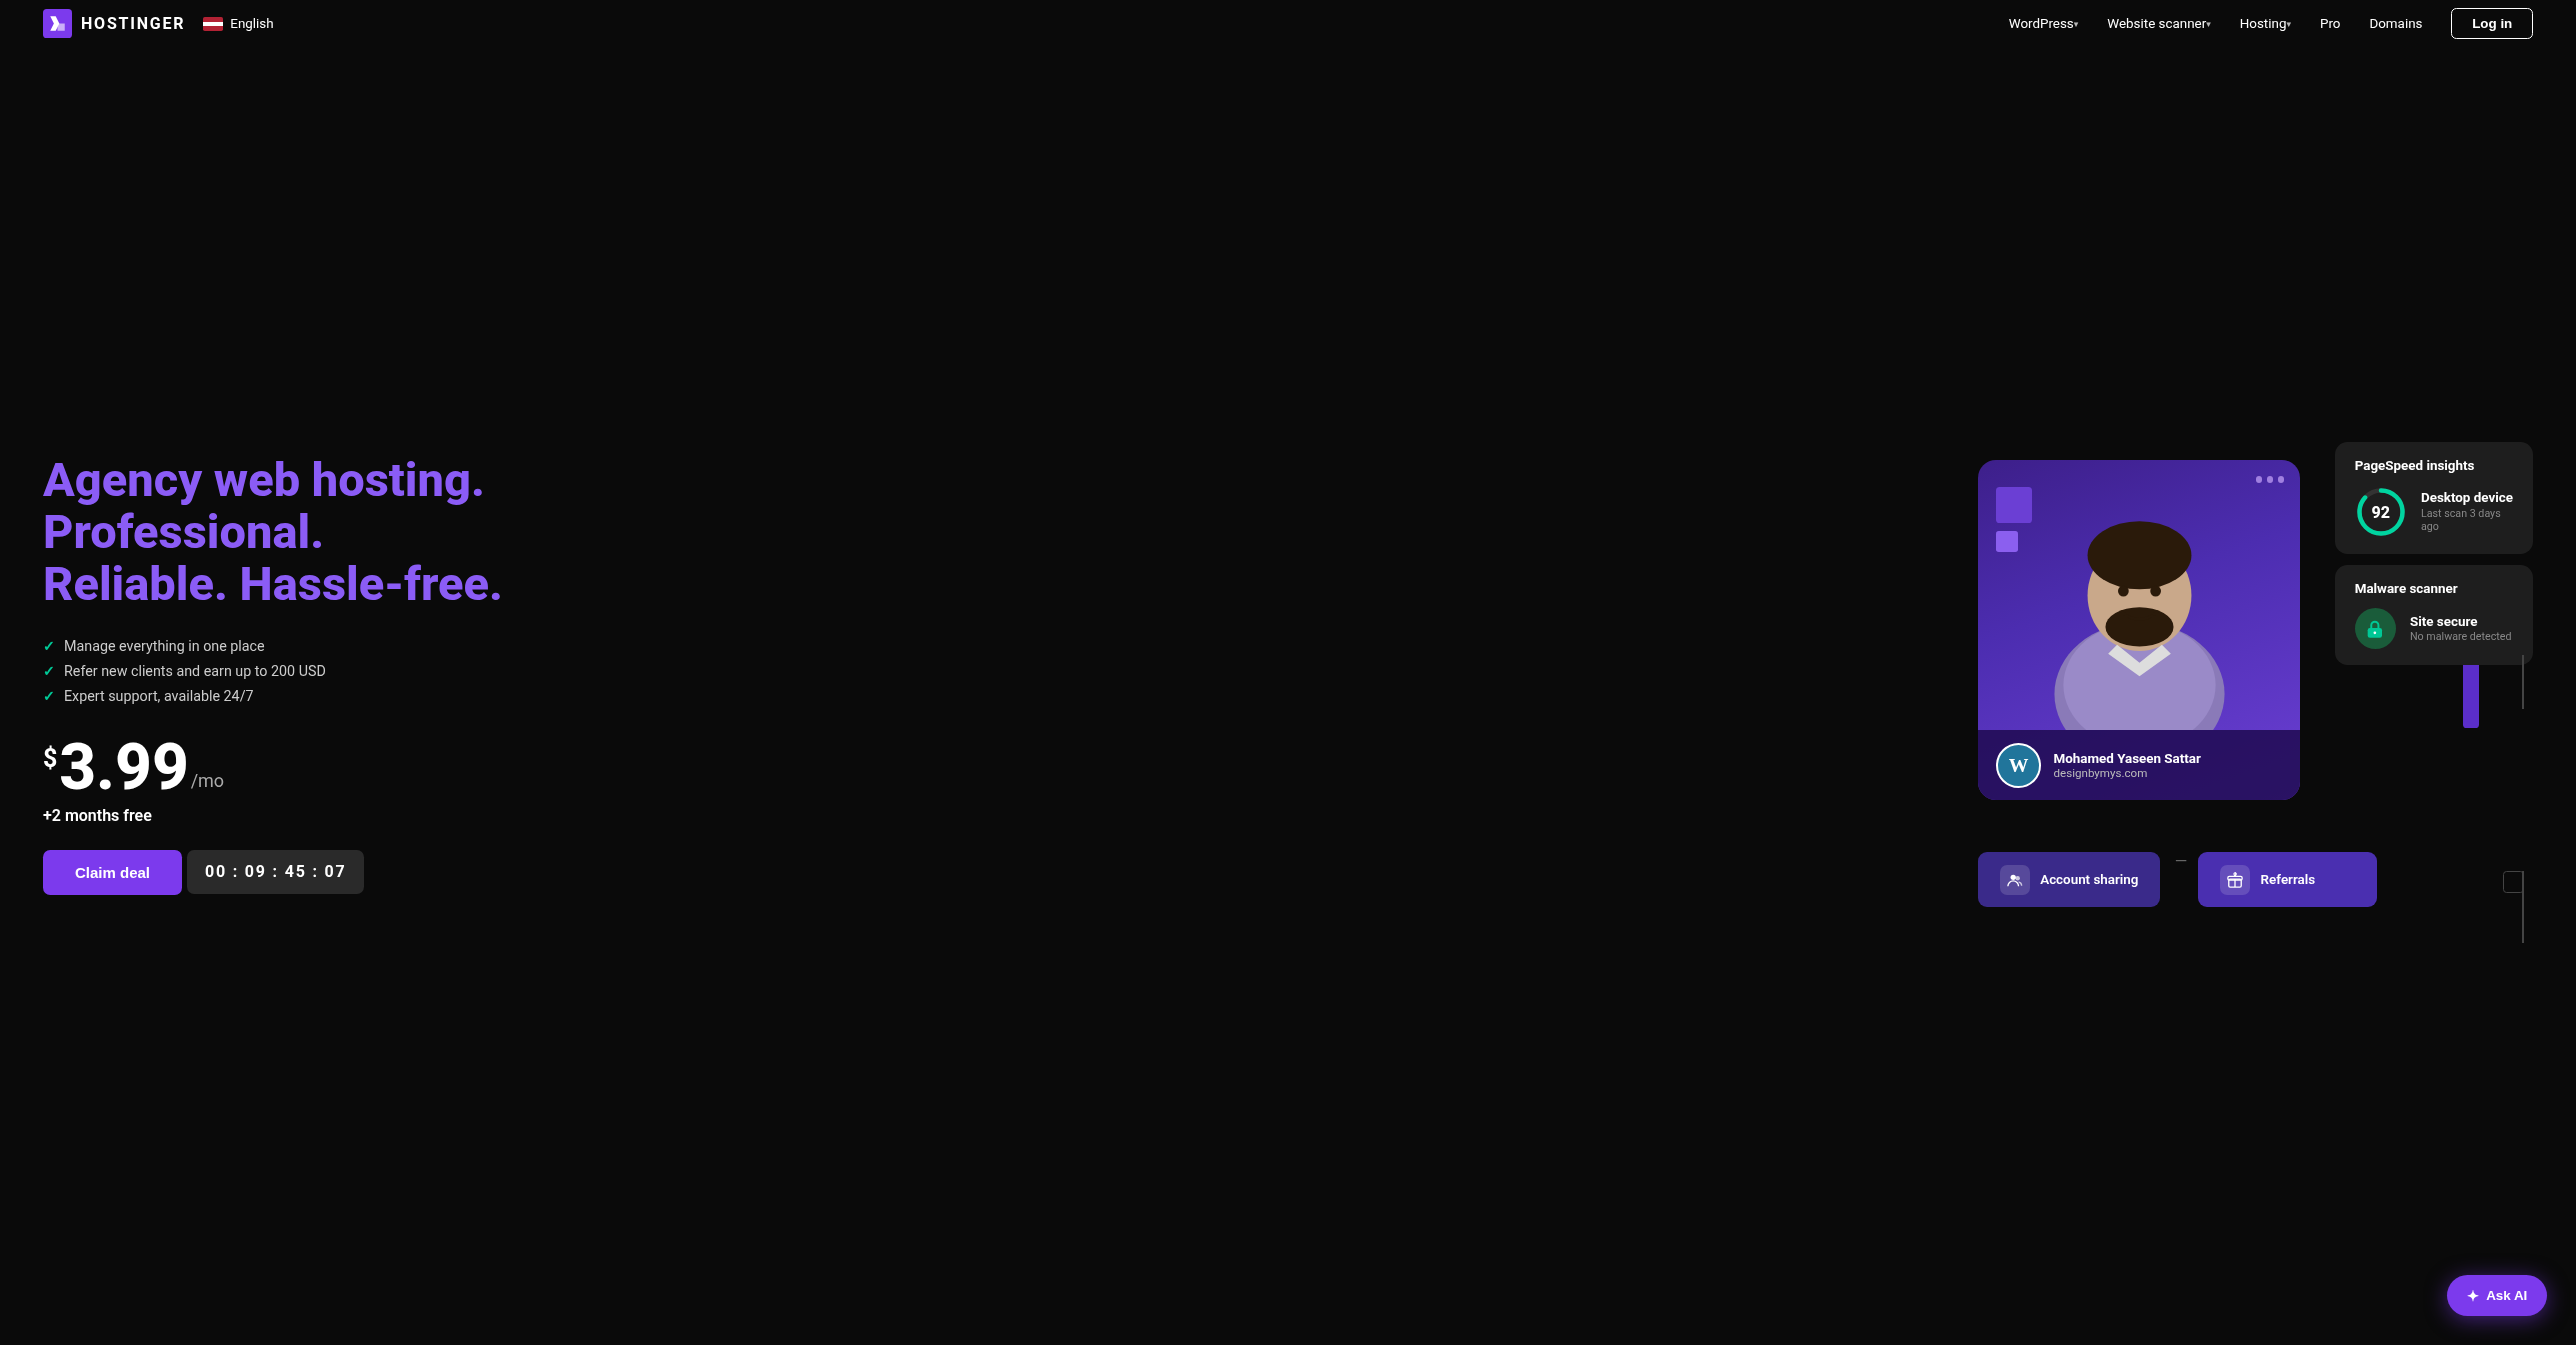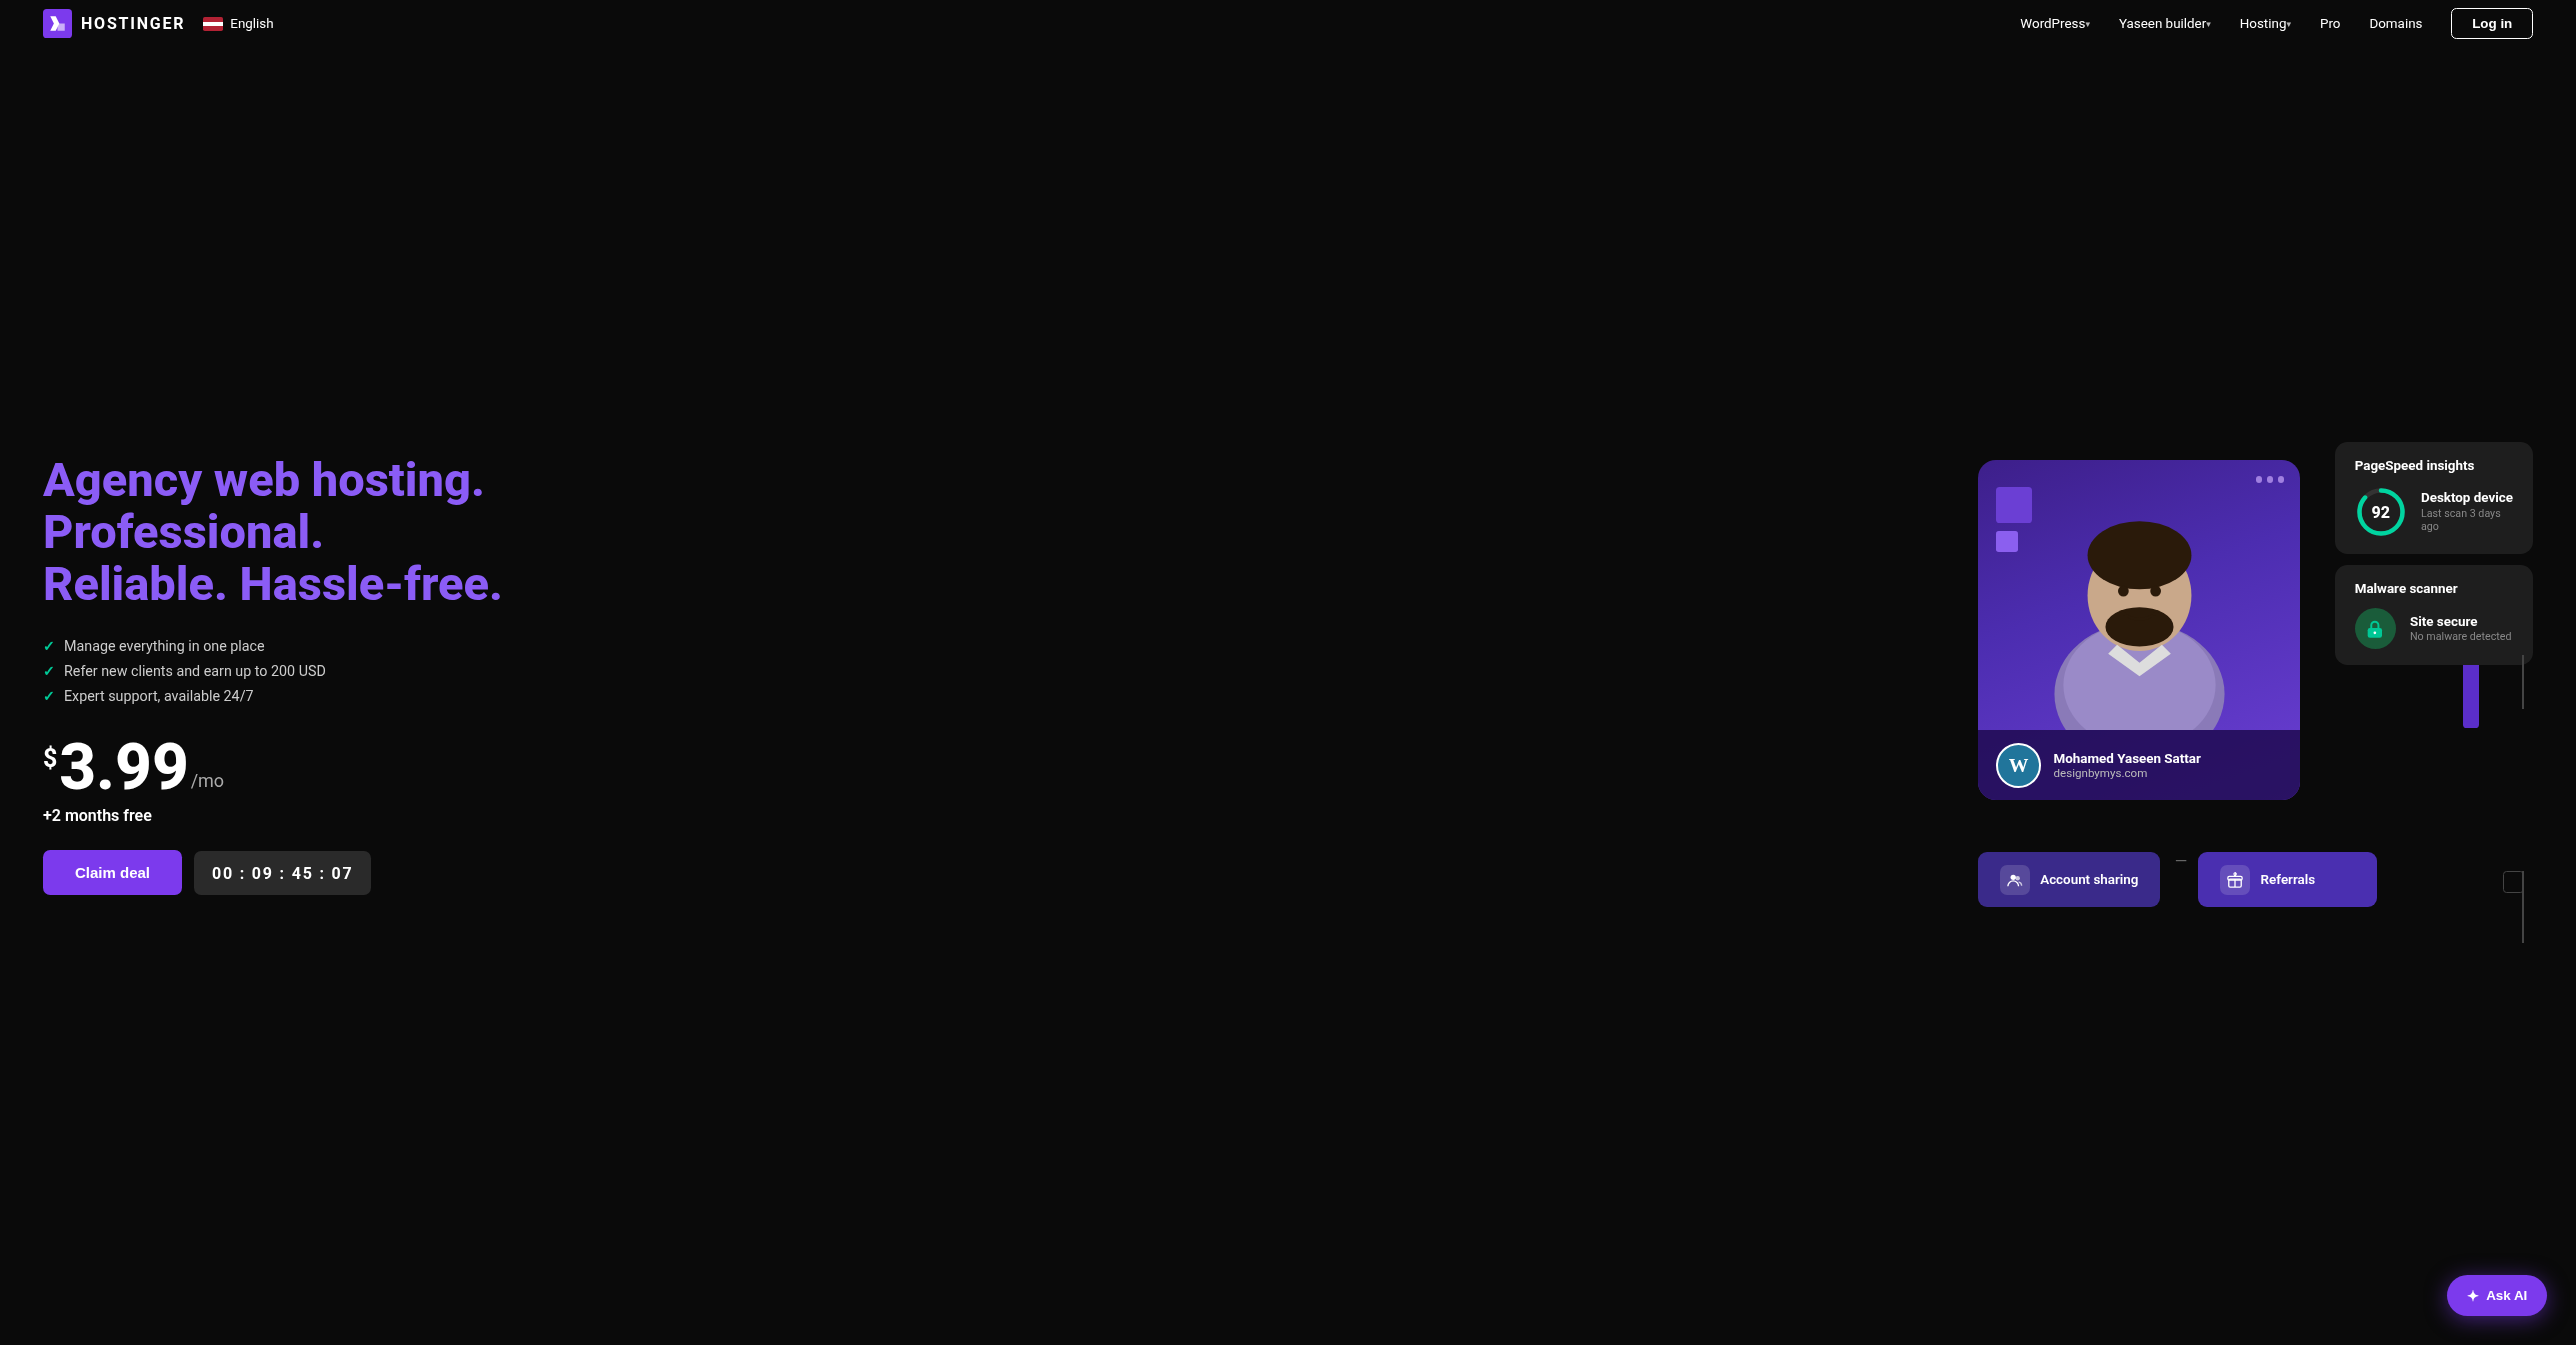--- a/index.html
+++ b/index.html
@@ -150,22 +150,22 @@
       margin-bottom: 9px;
       color: #aaa;
     }
     .price-extra {
       font-size: 16px;
       font-weight: 600;
       color: #fff;
     }
     .cta-row {
       display: flex;
-      align-items: flex-end;
-      gap: 12px;
+      align-items: flex-start;
+      gap: 5px;
     }
     .claim-btn {
       background: #7c3aed;
       border: none;
       border-radius: 7.2px;
       padding: 14.3px 32px;
       font-size: 15px;
       font-weight: 700;
       color: #fff;
       cursor: pointer;
@@ -484,21 +484,21 @@
       <div class="flag"></div>
       <span>English</span>
     </div>
   </div>
   <div class="nav-right">
     <a class="nav-item" href="#">
       <span>WordPress</span>
       <span class="chevron">▾</span>
     </a>
     <a class="nav-item" href="#">
-      <span>Yaseen builder</span>
+      <span>Website scanner</span>
       <span class="chevron">▾</span>
     </a>
     <a class="nav-item" href="#">
       <span>Hosting</span>
       <span class="chevron">▾</span>
     </a>
     <a class="nav-item" href="#">
       <span>Pro</span>
     </a>
     <a class="nav-item" href="#">

